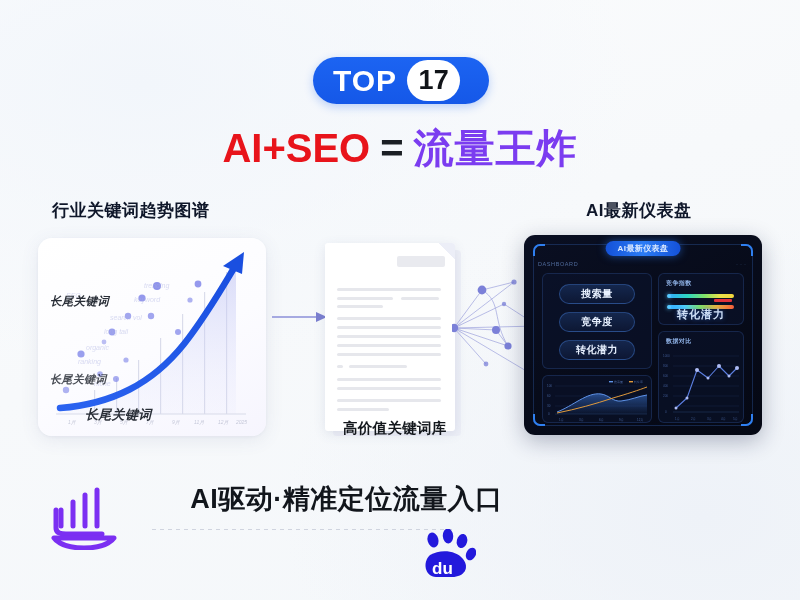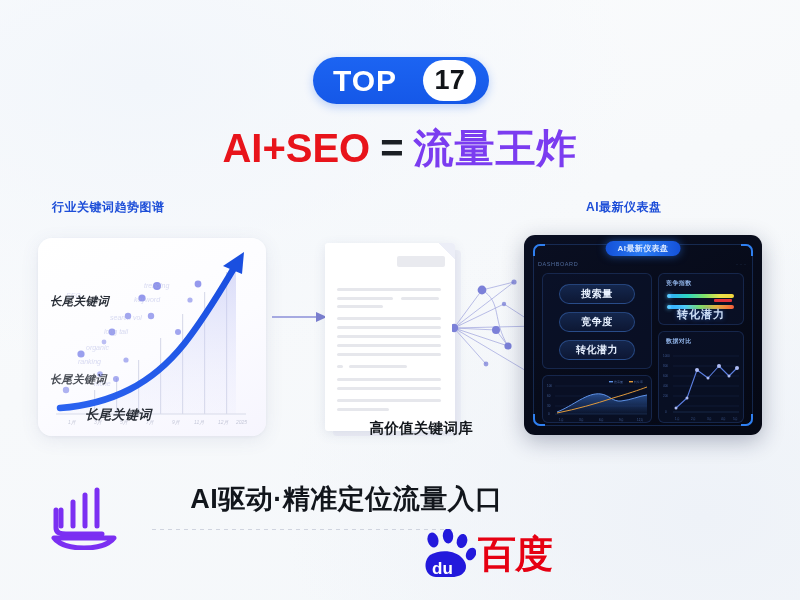--- a/index.html
+++ b/index.html
@@ -15,21 +15,21 @@
   .stage { position: relative; width: 800px; height: 600px; }
 
   
   .top-badge {
     position: absolute; left: 313px; top: 57px;
     width: 176px; height: 47px;
     background: linear-gradient(180deg, #1c64f2 0%, #1558e8 100%);
     border-radius: 24px;
     box-shadow: 0 3px 10px rgba(28,100,242,.28);
     display: flex; align-items: center; justify-content: flex-start;
-    padding-left: 20px; gap: 24px;
+    padding-left: 20px; gap: 8px;
   }
   .top-badge-text {
     color: #ffffff; font-size: 30px; font-weight: bold;
     letter-spacing: 1px; line-height: 1;
   }
   .top-badge-num {
     width: 53px; height: 41px; background: #ffffff;
     border-radius: 21px; display: flex; align-items: center; justify-content: center;
     color: #111418; font-size: 27px; font-weight: bold; line-height: 1;
     margin-left: 2px;
@@ -40,22 +40,22 @@
     position: absolute; left: 0; top: 126px; width: 800px;
     text-align: center; white-space: nowrap;
     font-size: 40px; font-weight: bold; line-height: 1.1;
   }
   .hl-red { color: #e8141b; letter-spacing: 0px; }
   .hl-eq  { color: #1b1f24; margin: 0 10px; font-weight: bold; }
   .hl-purple { color: #7b3cf0; letter-spacing: 1px; }
 
   
   .sec-label {
-    position: absolute; font-size: 12px; font-weight: bold;
-    color: #1d4ed8; letter-spacing: .5px; white-space: nowrap;
+    position: absolute; font-size: 17px; font-weight: bold;
+    color: #0f172a; letter-spacing: .5px; white-space: nowrap;
   }
   .sec-left  { left: 52px;  top: 199px; }
   .sec-right { left: 586px; top: 199px; }
 
   
   .card-left {
     position: absolute; left: 38px; top: 238px;
     width: 228px; height: 198px;
     background: linear-gradient(155deg, #ffffff 0%, #fcfcff 55%, #f6f5fe 100%);
     border-radius: 14px;
@@ -90,23 +90,23 @@
   .doc-fold {
     position: absolute; right: 0; top: 0; width: 16px; height: 16px;
     background: linear-gradient(225deg, #eceef7 0%, #eceef7 50%, transparent 50%);
   }
   .doc-head-block {
     position: absolute; right: 10px; top: 13px; width: 48px; height: 11px;
     background: #e9eaef; border-radius: 2px;
   }
   .doc-line { position: absolute; height: 3.4px; background: #e6e7ec; border-radius: 2px; }
   .doc-label {
-    position: absolute; left: 8px; top: 176px; width: 140px;
+    position: absolute; left: 18px; top: 176px; width: 140px;
     font-size: 14.5px; font-weight: bold; color: #14181d;
-    white-space: nowrap; letter-spacing: .3px; text-align: right;
+    white-space: nowrap; letter-spacing: .3px;
   }
 
   
   .nodes { position: absolute; left: 452px; top: 268px; width: 90px; height: 118px; }
 
   
   .dash {
     position: absolute; left: 524px; top: 235px;
     width: 238px; height: 200px;
     background: linear-gradient(150deg, #0a0f22 0%, #070b1a 50%, #050814 100%);
@@ -478,17 +478,16 @@
       <svg width="56" height="50" viewBox="0 0 56 50">
         <g fill="#2319dc">
           <ellipse cx="13" cy="11" rx="5.4" ry="7.6" transform="rotate(-16 13 11)"></ellipse>
           <ellipse cx="28" cy="7" rx="5.2" ry="7.4" transform="rotate(-4 28 7)"></ellipse>
           <ellipse cx="42" cy="12" rx="5.2" ry="7.2" transform="rotate(14 42 12)"></ellipse>
           <ellipse cx="51" cy="25" rx="4.8" ry="6.6" transform="rotate(26 51 25)"></ellipse>
           <path d="M10 26 C 20 20, 36 21, 43 30 C 50 39, 44 48, 32 48 L16 48 C 5 48, 2 33, 10 26 Z"></path>
         </g>
         <text x="12" y="45" font-family="Liberation Sans, sans-serif" font-size="17" font-weight="bold" fill="#ffffff">du</text>
       </svg>
-      <span class="baidu-cn">百度</span>
     </div>
   </div>
 
 </div>
 
 </body></html>

